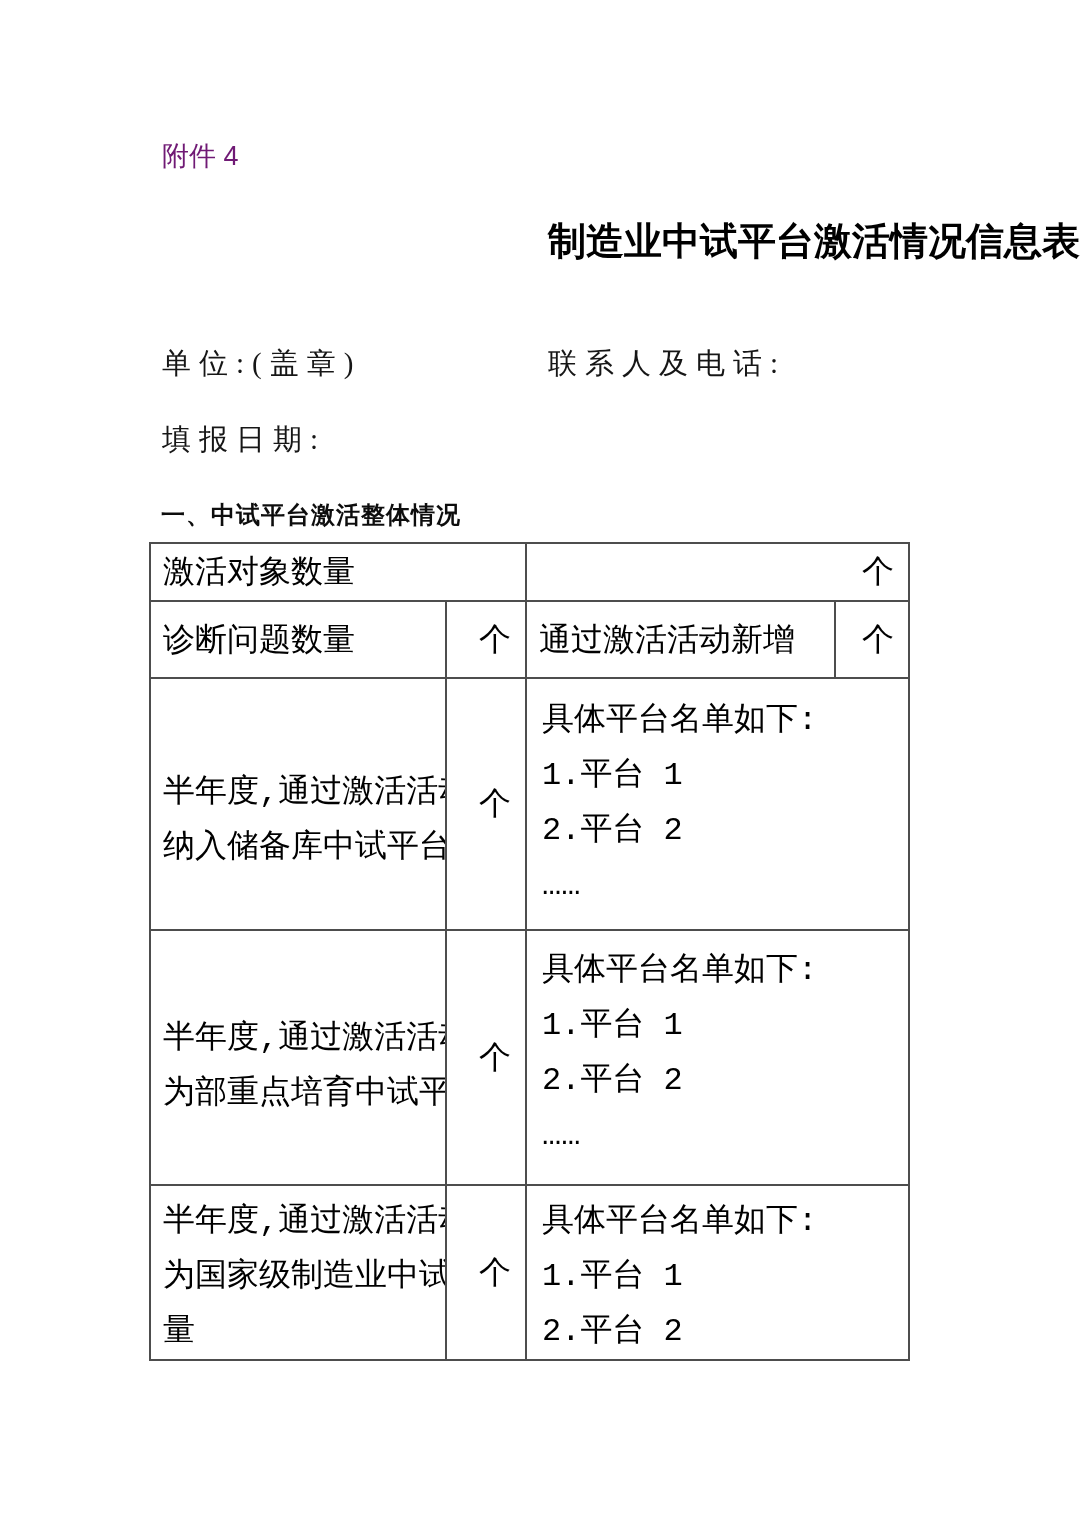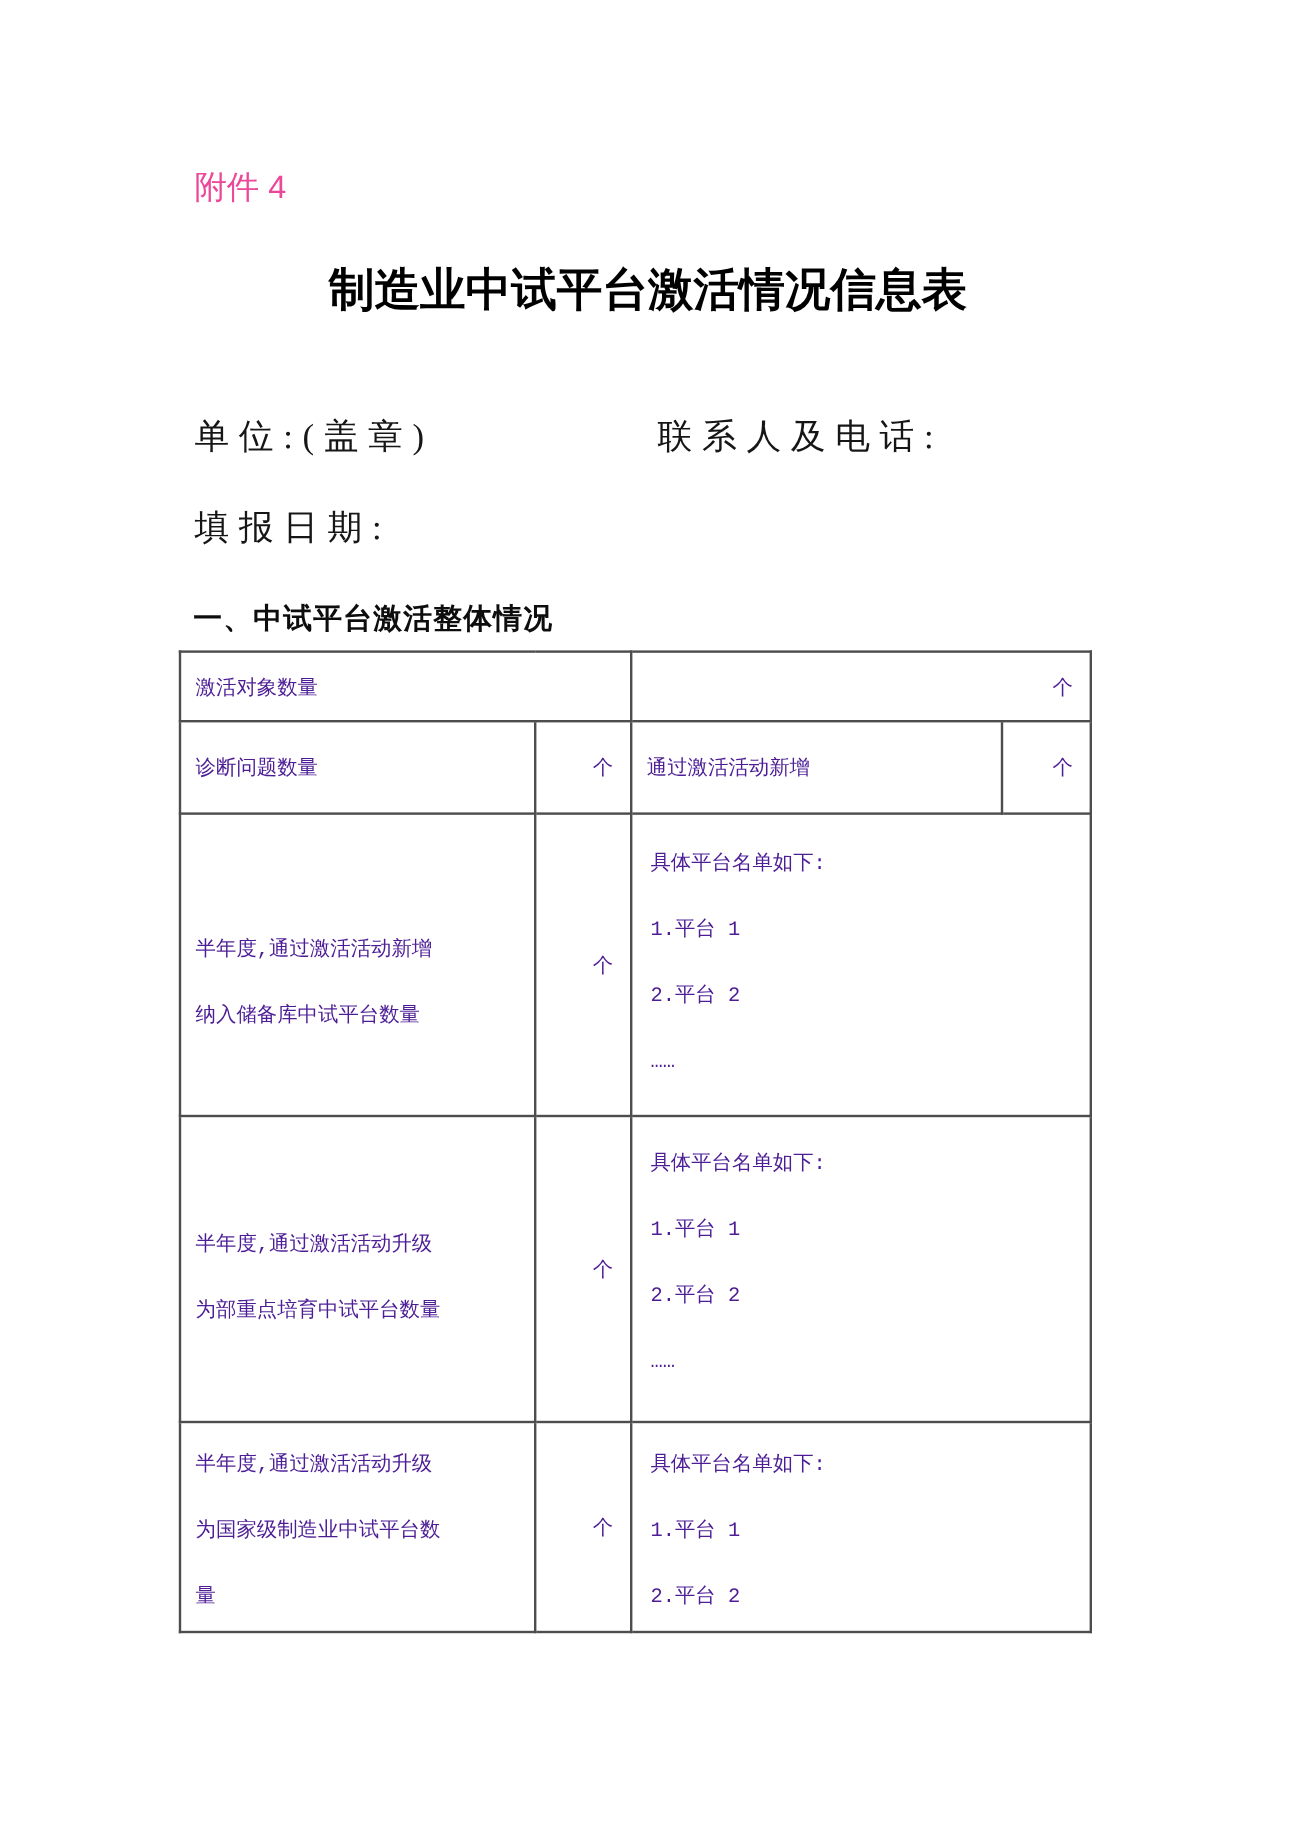--- a/index.html
+++ b/index.html
@@ -12,28 +12,28 @@
       color: #1a1a1a;
       font-family: "Liberation Serif", "DejaVu Serif", serif;
       overflow: hidden;
     }
     .attachment-label {
       position: absolute;
       left: 162px;
       top: 138px;
       font-family: "Liberation Sans", "DejaVu Sans", sans-serif;
       font-size: 27px;
-      color: #ec4899;
+      color: #701a75;
     }
     .doc-title {
       position: absolute;
       left: 0;
       top: 216px;
       width: 100%;
-      text-align: center;
+      text-align: right;
       font-size: 38px;
       font-weight: 700;
       color: #000000;
       letter-spacing: 0px;
     }
     .info-line {
       position: absolute;
       font-size: 29px;
       letter-spacing: 8px;
       color: #161616;
@@ -55,22 +55,22 @@
     table.overview {
       position: absolute;
       left: 149px;
       top: 542px;
       width: 759px;
       border-collapse: collapse;
       table-layout: fixed;
     }
     table.overview td {
       border: 2px solid #4d4d4d;
-      font-size: 17px;
-      color: #4c1d95;
+      font-size: 32px;
+      color: #000000;
       overflow: hidden;
     }
     td.lbl {
       padding-left: 12px;
       vertical-align: middle;
       white-space: nowrap;
     }
     td.unit {
       text-align: right;
       padding-right: 14px;

